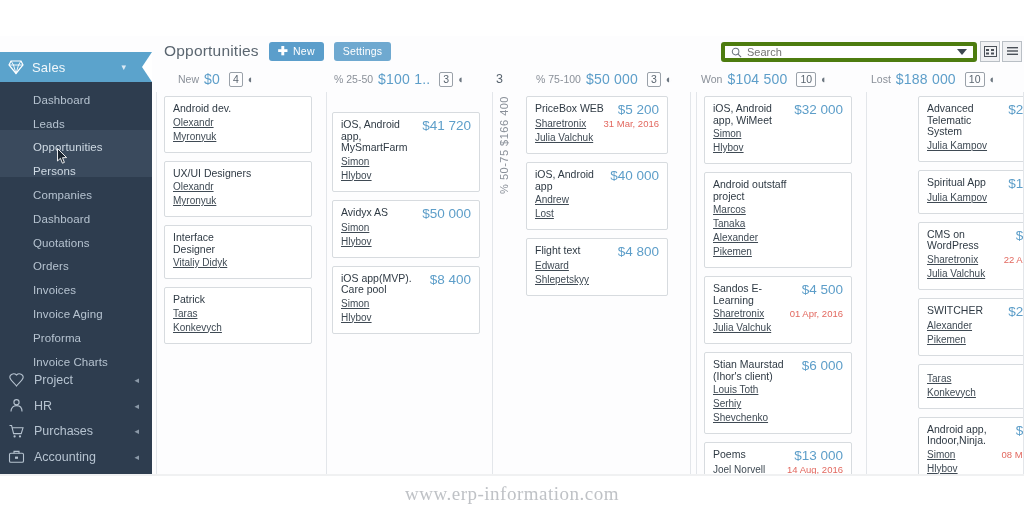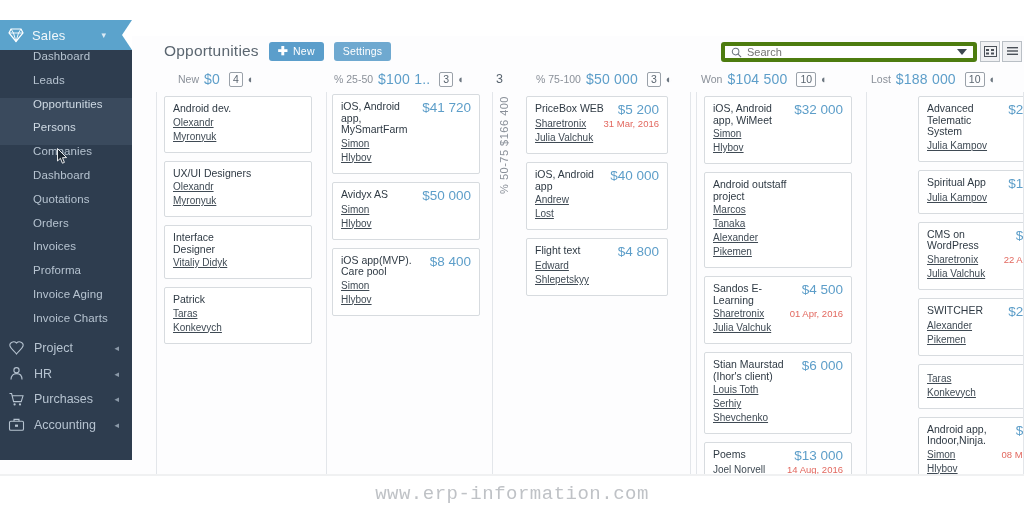--- a/index.html
+++ b/index.html
@@ -10,41 +10,41 @@
     font-family: "Liberation Sans", sans-serif;
     -webkit-font-smoothing: antialiased;
   }
   #app { position: relative; width: 1024px; height: 512px; background:#fdfdfe; }
 
   
   .topstrip { position:absolute; left:0; top:0; width:1024px; height:36px; background:#ffffff; }
 
   
   .sidebar {
-    position: absolute; left: 0; top: 20px;
-    width: 132px; height: 440px;
+    position: absolute; left: 0; top: 52px;
+    width: 152px; height: 440px;
     background: #2e3d4f;
     overflow: hidden;
   }
   .sidebar-head {
     height: 30px; background: #5ba3cc;
     display: flex; align-items: center;
     padding: 0 8px; position: relative;
     color: #ffffff;
   }
   .sidebar-head .gem { width:16px; height:16px; margin-right:8px; display:block; flex:none; }
   .sidebar-head .label { font-size: 13px; color:#f2f8fb; letter-spacing:.2px; }
   .sidebar-head .chev { margin-left:auto; font-size:9px; color:#dbeaf4; margin-right:18px; }
   .sidebar-head:after{
     content:""; position:absolute; right:0; top:0;
     border-top:15px solid transparent; border-bottom:15px solid transparent;
     border-right:10px solid #ffffff;
   }
   .sub-item {
-    height: 23.8px; display:flex; align-items:flex-start;
+    height: 23.8px; display:flex; align-items:flex-end;
     padding-left: 33px; color:#b6c3d0; font-size:11.5px;
     letter-spacing:.1px;
   }
   .sub-item.active { background:#3a4a5d; color:#cfdae4; }
   .grp-item {
     height: 25.5px; display:flex; align-items:center;
     padding-left: 8px; color:#b6c3d0; font-size:12.5px;
     position:relative;
   }
   .grp-item .gicon { width:17px; height:15px; margin-right:9px; flex:none; display:block; }
@@ -119,21 +119,21 @@
   .card-person { font-size:10px; color:#3f4a54; line-height:14px;text-decoration:underline; }
   .card-date { font-size:9.5px; color:#e2685f; line-height:12px; text-align:right; white-space:nowrap;}
   .card-date.two { line-height:14px; }
 
   
   .watermark {
     position:absolute; left:0; top:476px; width:1024px; height:36px;
     background:#ffffff; display:flex; align-items:center; justify-content:center;
   }
   .watermark span {
-    font-family:Liberation Mono, monospace;
+    font-family:Liberation Serif, serif;
     font-size:19px; color:#bfc2c6; letter-spacing:.5px;
   }
   .bottomline { position:absolute; left:0; top:474px; width:1024px; height:2px; background:#f0f1f2; }
 </style>
 </head>
 <body>
 
 <div id="app">
 
   <div class="topstrip"></div>
@@ -169,24 +169,24 @@
         <div class="sub-item">
           <span>Quotations</span>
         </div>
         <div class="sub-item">
           <span>Orders</span>
         </div>
         <div class="sub-item">
           <span>Invoices</span>
         </div>
         <div class="sub-item">
+          <span>Invoice Aging</span>
+        </div>
+        <div class="sub-item">
           <span>Proforma</span>
-        </div>
-        <div class="sub-item">
-          <span>Invoice Aging</span>
         </div>
         <div class="sub-item">
           <span>Invoice Charts</span>
         </div>
       </div>
     <div id="sidebar-groups">
         <div class="grp-item">
           <svg class="gicon" viewBox="0 0 17 15">
             <path d="M8.5 2 C6 -0.4 1 1.2 2 5 C2.7 7.8 7 10.5 8.5 13 C10 10.5 14.3 7.8 15 5 C16 1.2 11 -0.4 8.5 2 Z" fill="none" stroke="#b6c3d0" stroke-width="1.1"></path>
           </svg>
@@ -339,21 +339,21 @@
             </div>
             <div class="card-meta">
               <div class="card-person">Taras</div>
               <div class="card-person">Konkevych</div>
             </div>
           </div>
         </div>
       </div>
       <div class="col-sep" style="left: 170px;"></div>
       <div class="col" style="left: 170px; width: 166px;">
-        <div style="position: absolute; left: 6px; top: 2px; width: 148px;">
+        <div style="position: absolute; left: 6px; top: 20px; width: 148px;">
           <div class="card">
             <div class="card-top">
               <div class="card-title">iOS, Android app, MySmartFarm</div>
               <div class="card-amt">$41 720</div>
             </div>
             <div class="card-meta">
               <div class="card-person">Simon</div>
               <div class="card-person">Hlybov</div>
             </div>
           </div>

